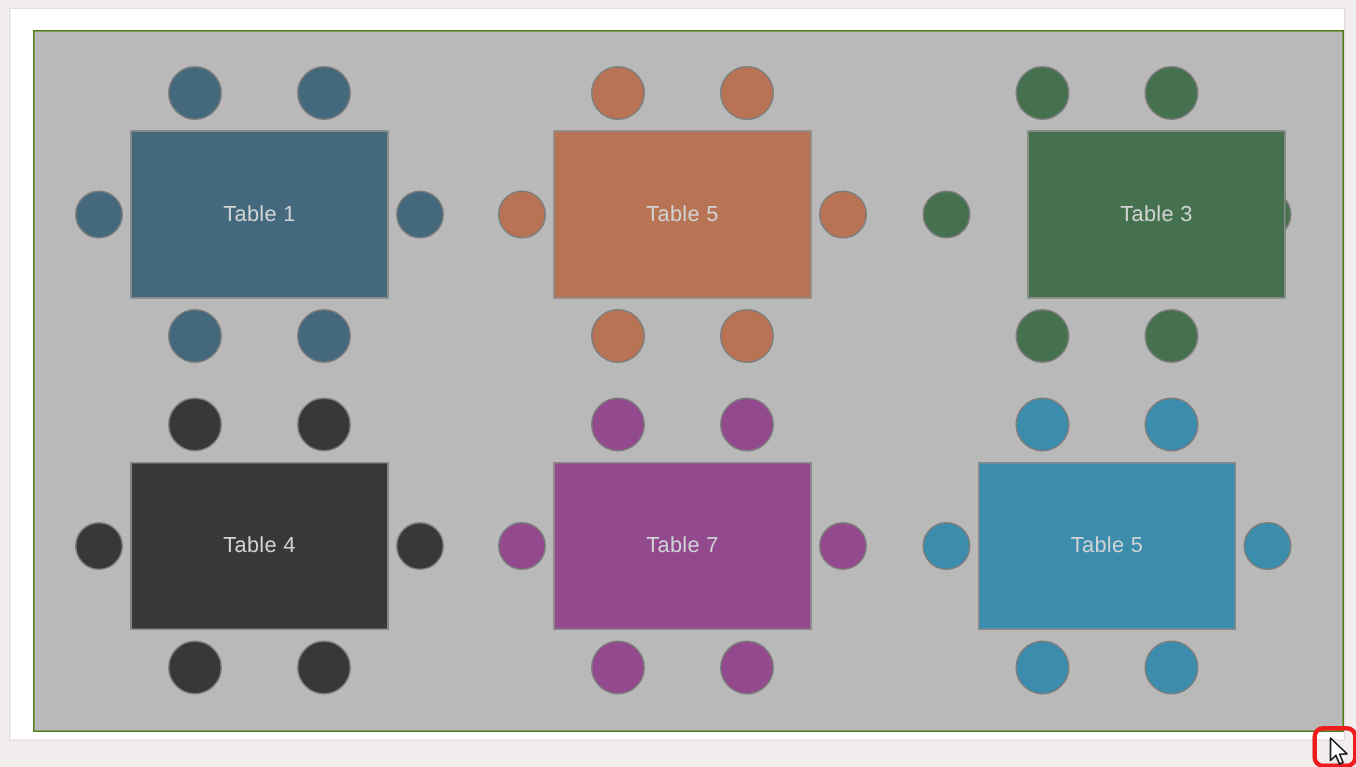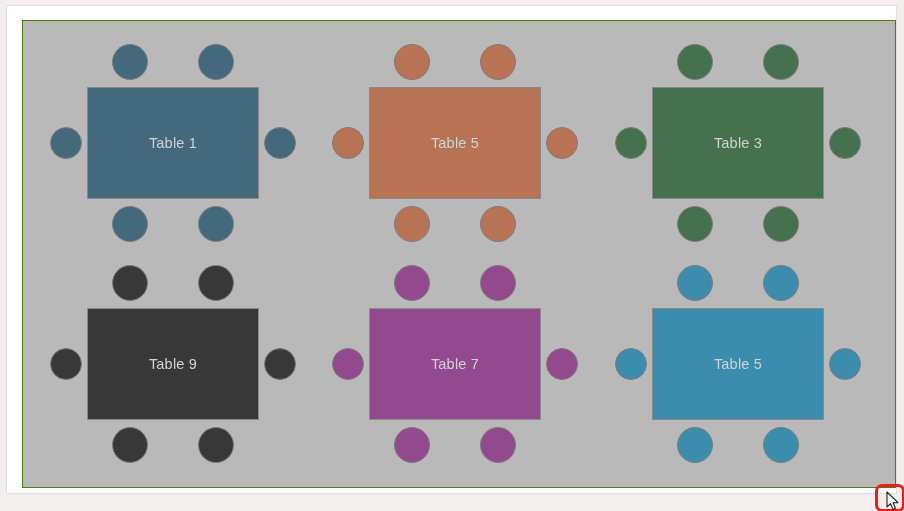--- a/index.html
+++ b/index.html
@@ -152,33 +152,33 @@
             <span class="table-label">Table 5</span>
           </div>
         </div>
         <div class="table-group" style="left: 715px; top: 122px;">
           <div class="chair c-tl" style="background: rgb(69, 113, 78);"></div>
           <div class="chair c-tr" style="background: rgb(69, 113, 78);"></div>
           <div class="chair c-l" style="background: rgb(69, 113, 78);"></div>
           <div class="chair c-r" style="background: rgb(69, 113, 78);"></div>
           <div class="chair c-bl" style="background: rgb(69, 113, 78);"></div>
           <div class="chair c-br" style="background: rgb(69, 113, 78);"></div>
-          <div class="table-top" style="background: rgb(69, 113, 78);">
+          <div class="table-top" style="background: rgb(69, 113, 78); margin-left: 33px;">
             <span class="table-label">Table 3</span>
           </div>
         </div>
         <div class="table-group" style="left: 150px; top: 343px;">
           <div class="chair c-tl" style="background: rgb(56, 56, 56);"></div>
           <div class="chair c-tr" style="background: rgb(56, 56, 56);"></div>
           <div class="chair c-l" style="background: rgb(56, 56, 56);"></div>
           <div class="chair c-r" style="background: rgb(56, 56, 56);"></div>
           <div class="chair c-bl" style="background: rgb(56, 56, 56);"></div>
           <div class="chair c-br" style="background: rgb(56, 56, 56);"></div>
           <div class="table-top" style="background: rgb(56, 56, 56);">
-            <span class="table-label">Table 9</span>
+            <span class="table-label">Table 4</span>
           </div>
         </div>
         <div class="table-group" style="left: 432px; top: 343px;">
           <div class="chair c-tl" style="background: rgb(147, 73, 141);"></div>
           <div class="chair c-tr" style="background: rgb(147, 73, 141);"></div>
           <div class="chair c-l" style="background: rgb(147, 73, 141);"></div>
           <div class="chair c-r" style="background: rgb(147, 73, 141);"></div>
           <div class="chair c-bl" style="background: rgb(147, 73, 141);"></div>
           <div class="chair c-br" style="background: rgb(147, 73, 141);"></div>
           <div class="table-top" style="background: rgb(147, 73, 141);">

